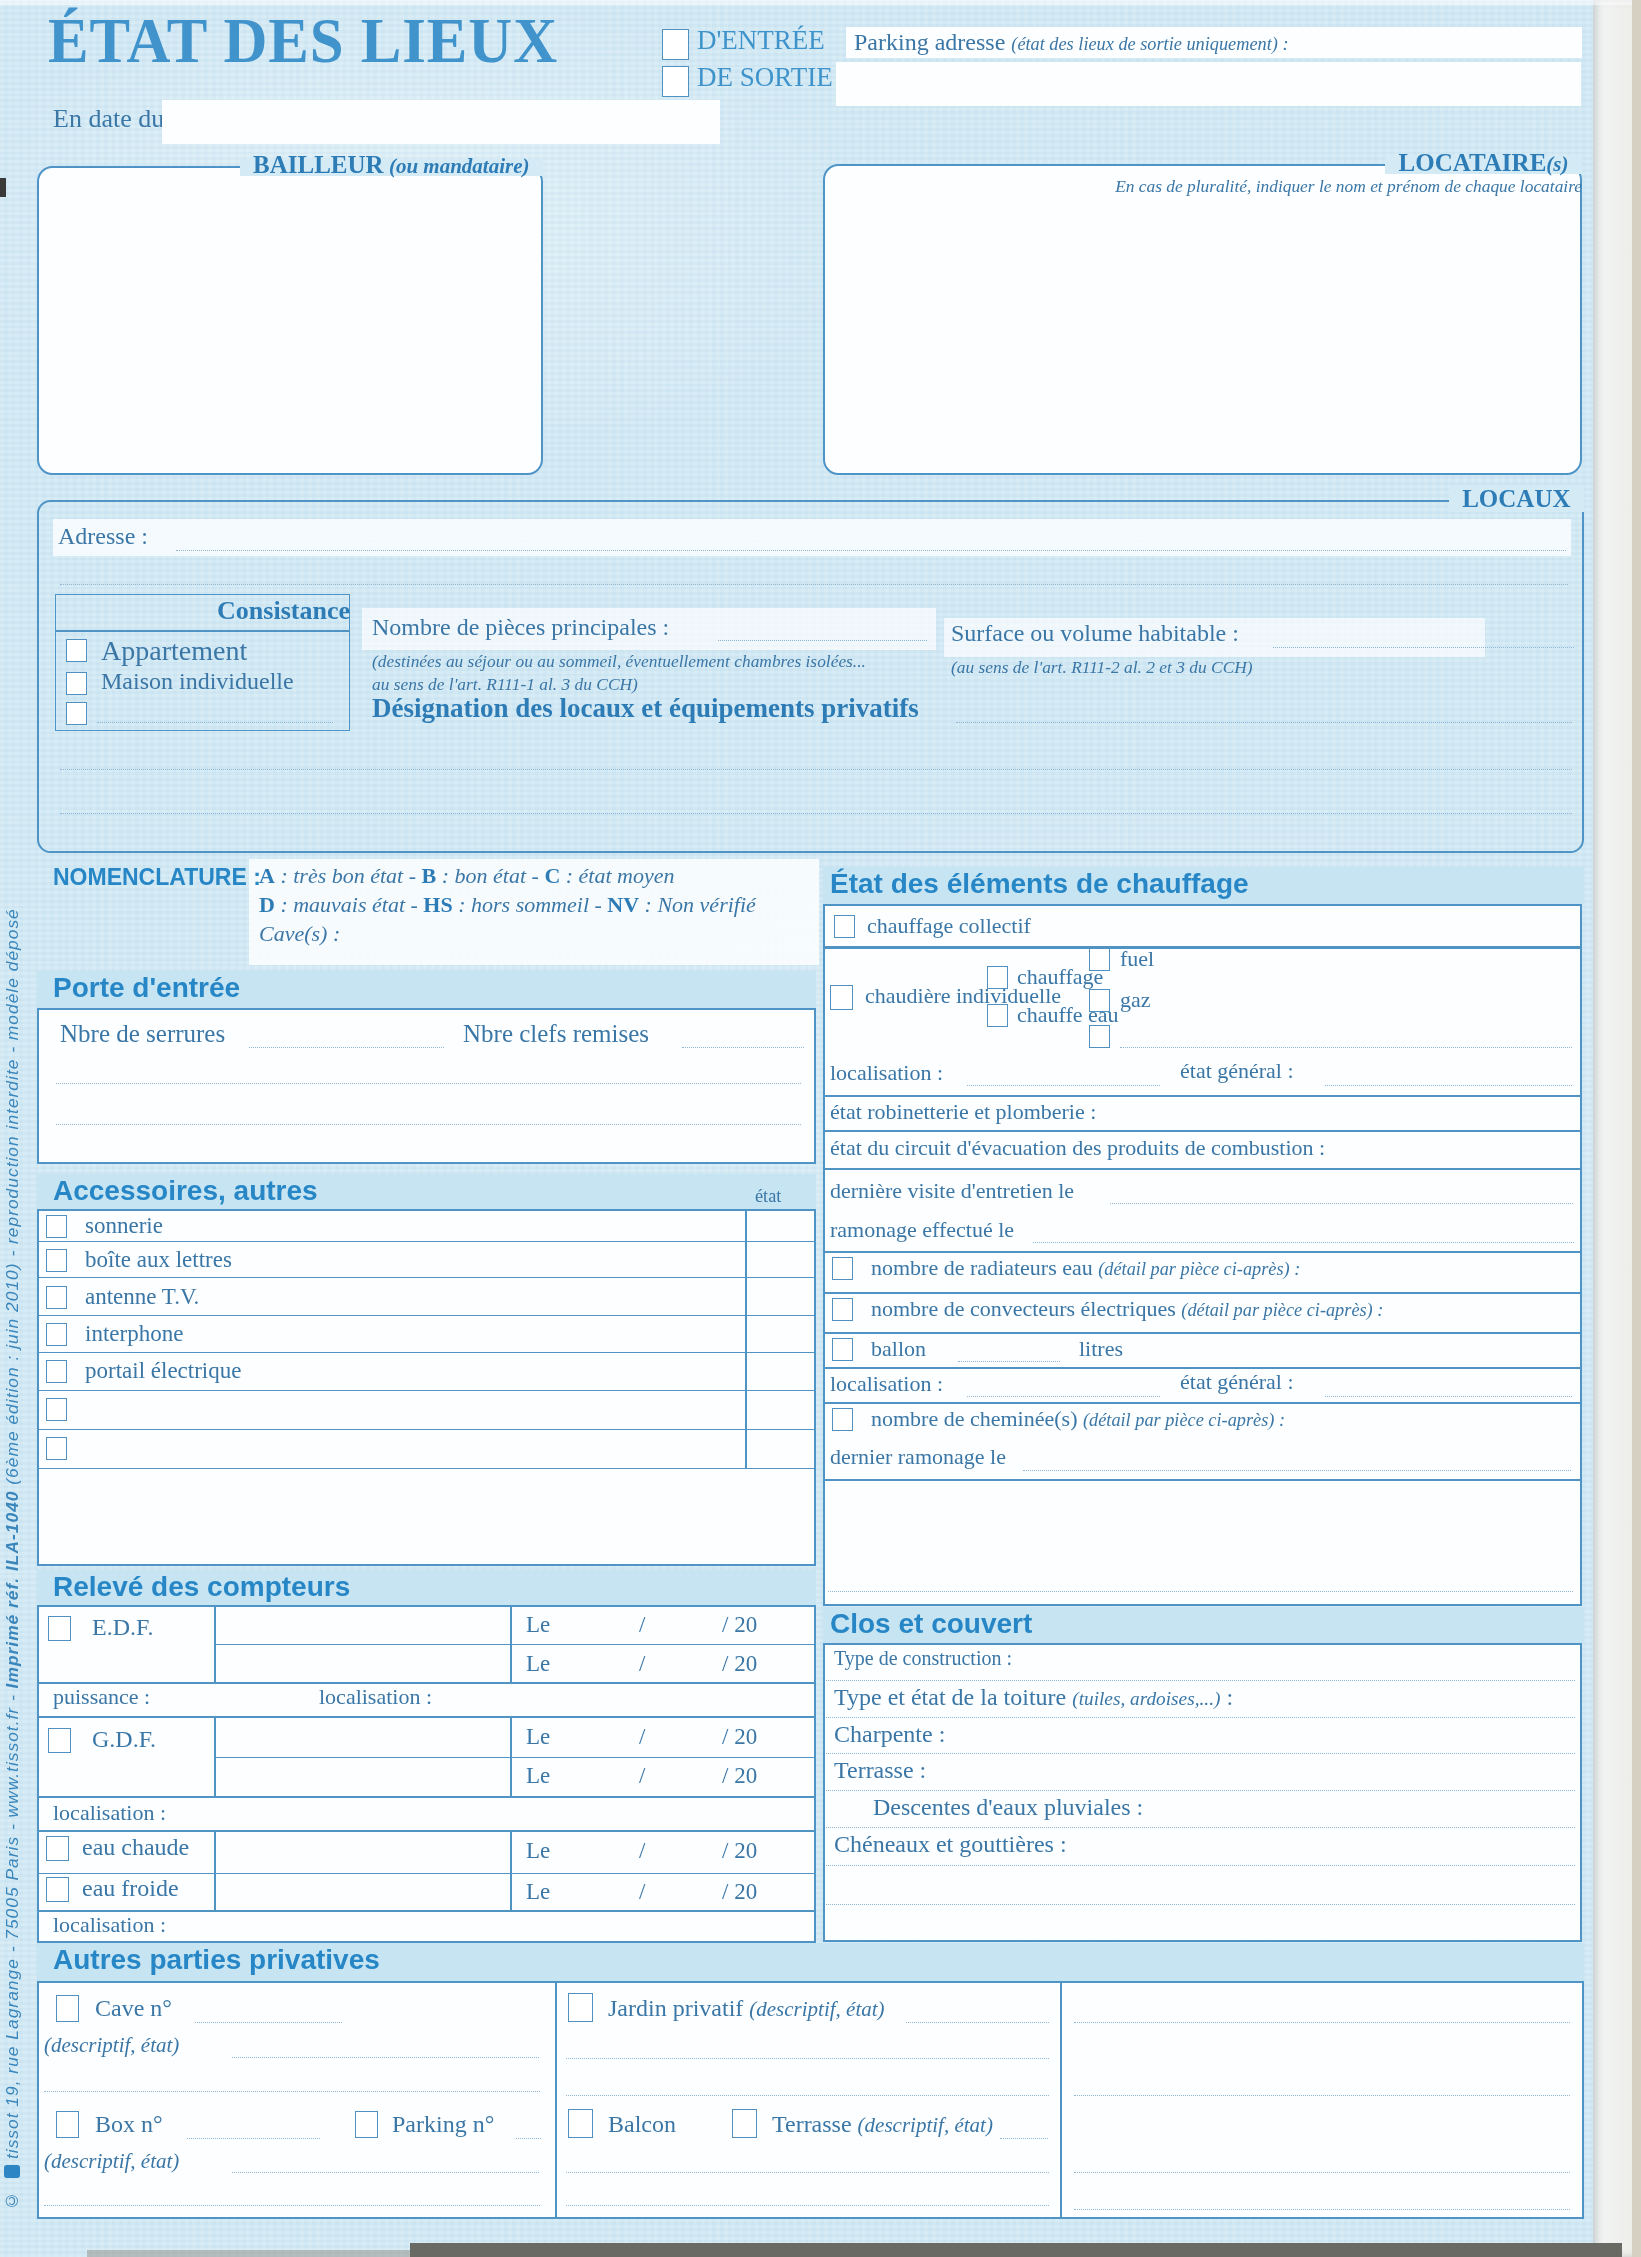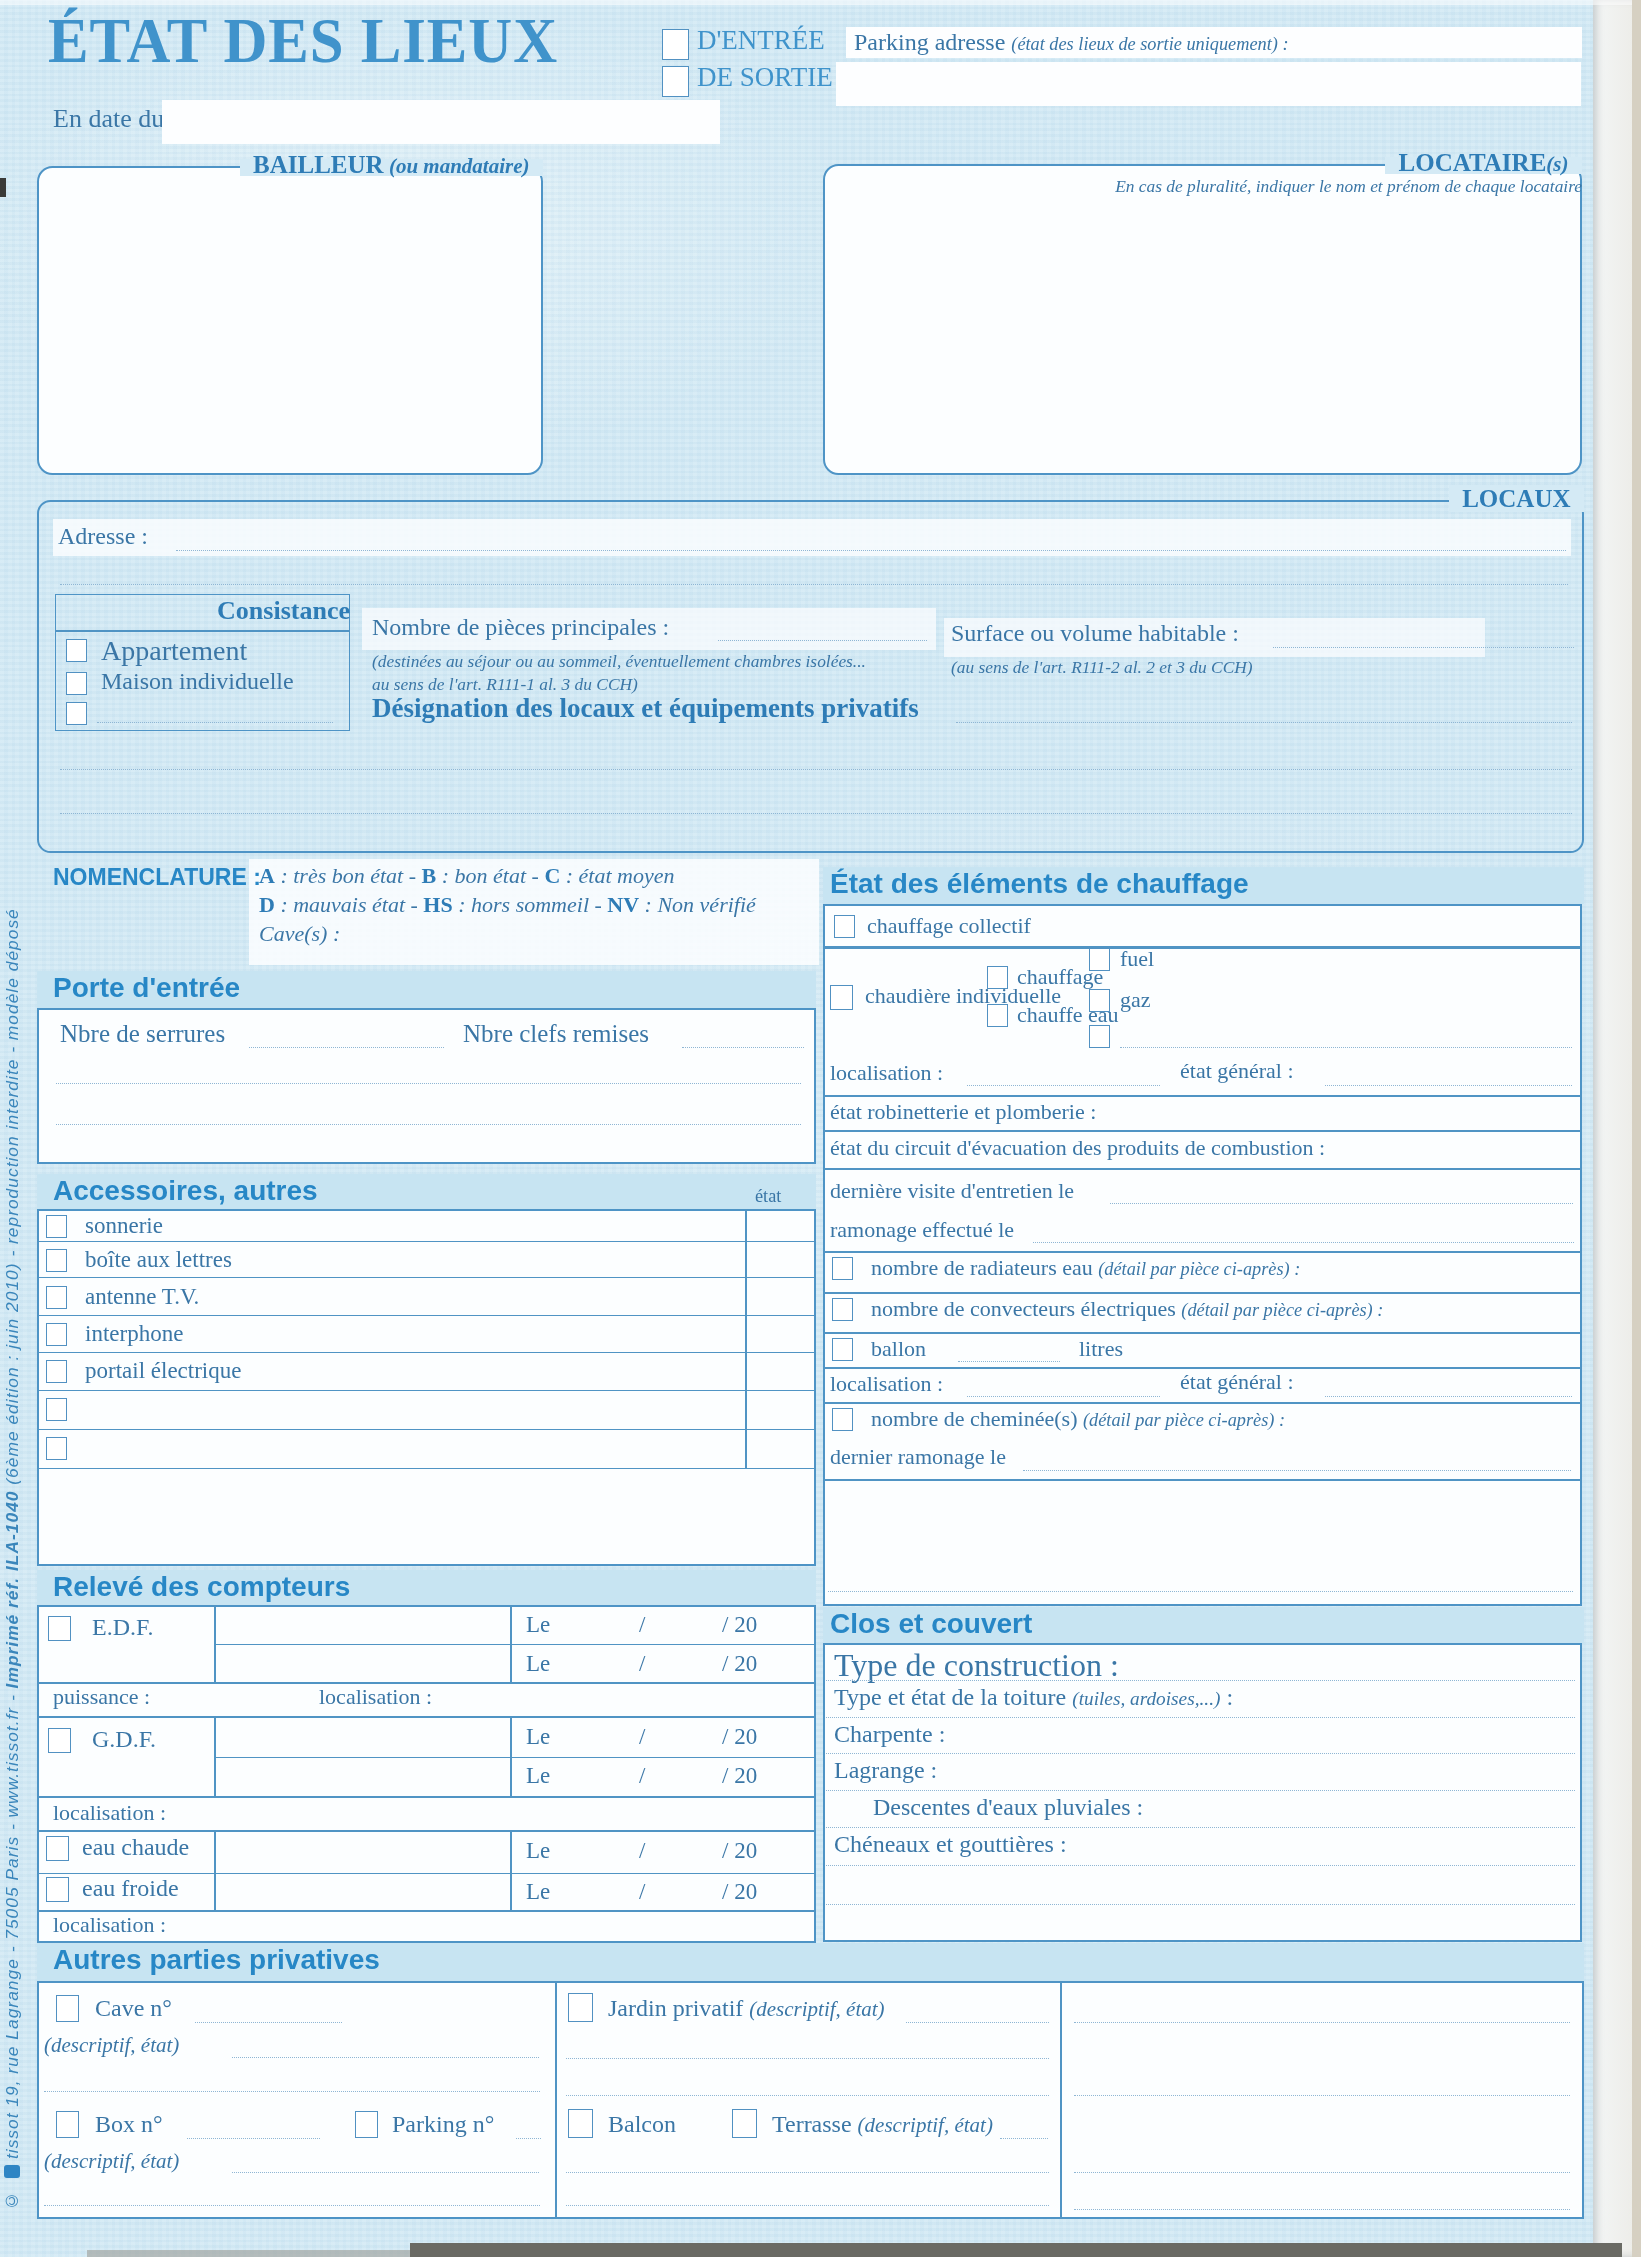--- a/index.html
+++ b/index.html
@@ -248,27 +248,27 @@
   <div class="cb" style="left:46px;top:1877px;width:23px;height:25px"></div>
   <div class="t" style="left:82px;top:1875px;font-size:24px">eau froide</div>
   <div class="t" style="left:526px;top:1879px">Le</div>
   <div class="t" style="left:639px;top:1879px">/</div>
   <div class="t" style="left:722px;top:1879px">/ 20</div>
   <div class="t" style="left:53px;top:1912px;font-size:22px">localisation :</div>
 
   <div class="band" style="left:823px;top:1607px;width:761px;height:37px"></div>
   <div class="hd" style="left:830px;top:1609px">Clos et couvert</div>
   <div class="bx" style="left:823px;top:1643px;width:759px;height:299px"></div>
-  <div class="t" style="left:834px;top:1647px;font-size:32px">Type de construction :</div>
+  <div class="t" style="left:834px;top:1647px;font-size:20px">Type de construction :</div>
   <div class="dl" style="left:826px;top:1680px;width:749px"></div>
   <div class="t" style="left:834px;top:1684px;font-size:24px"><span>Type et état de la toiture </span><span class="i" style="font-size:19.3px">(tuiles, ardoises,...)</span><span> :</span></div>
   <div class="dl" style="left:826px;top:1717px;width:749px"></div>
   <div class="t" style="left:834px;top:1721px;font-size:24px">Charpente :</div>
   <div class="dl" style="left:826px;top:1753px;width:749px"></div>
-  <div class="t" style="left:834px;top:1757px;font-size:24px">Lagrange :</div>
+  <div class="t" style="left:834px;top:1757px;font-size:24px">Terrasse :</div>
   <div class="dl" style="left:826px;top:1790px;width:749px"></div>
   <div class="t" style="left:873px;top:1794px;font-size:24px">Descentes d'eaux pluviales :</div>
   <div class="dl" style="left:826px;top:1827px;width:749px"></div>
   <div class="t" style="left:834px;top:1831px;font-size:24px">Chéneaux et gouttières :</div>
   <div class="dl" style="left:826px;top:1865px;width:749px"></div>
   <div class="dl" style="left:826px;top:1904px;width:749px"></div>
 
   <div class="band" style="left:37px;top:1943px;width:1547px;height:39px"></div>
   <div class="hd" style="left:53px;top:1945px">Autres parties privatives</div>
   <div class="bx" style="left:37px;top:1981px;width:1547px;height:238px"></div>

